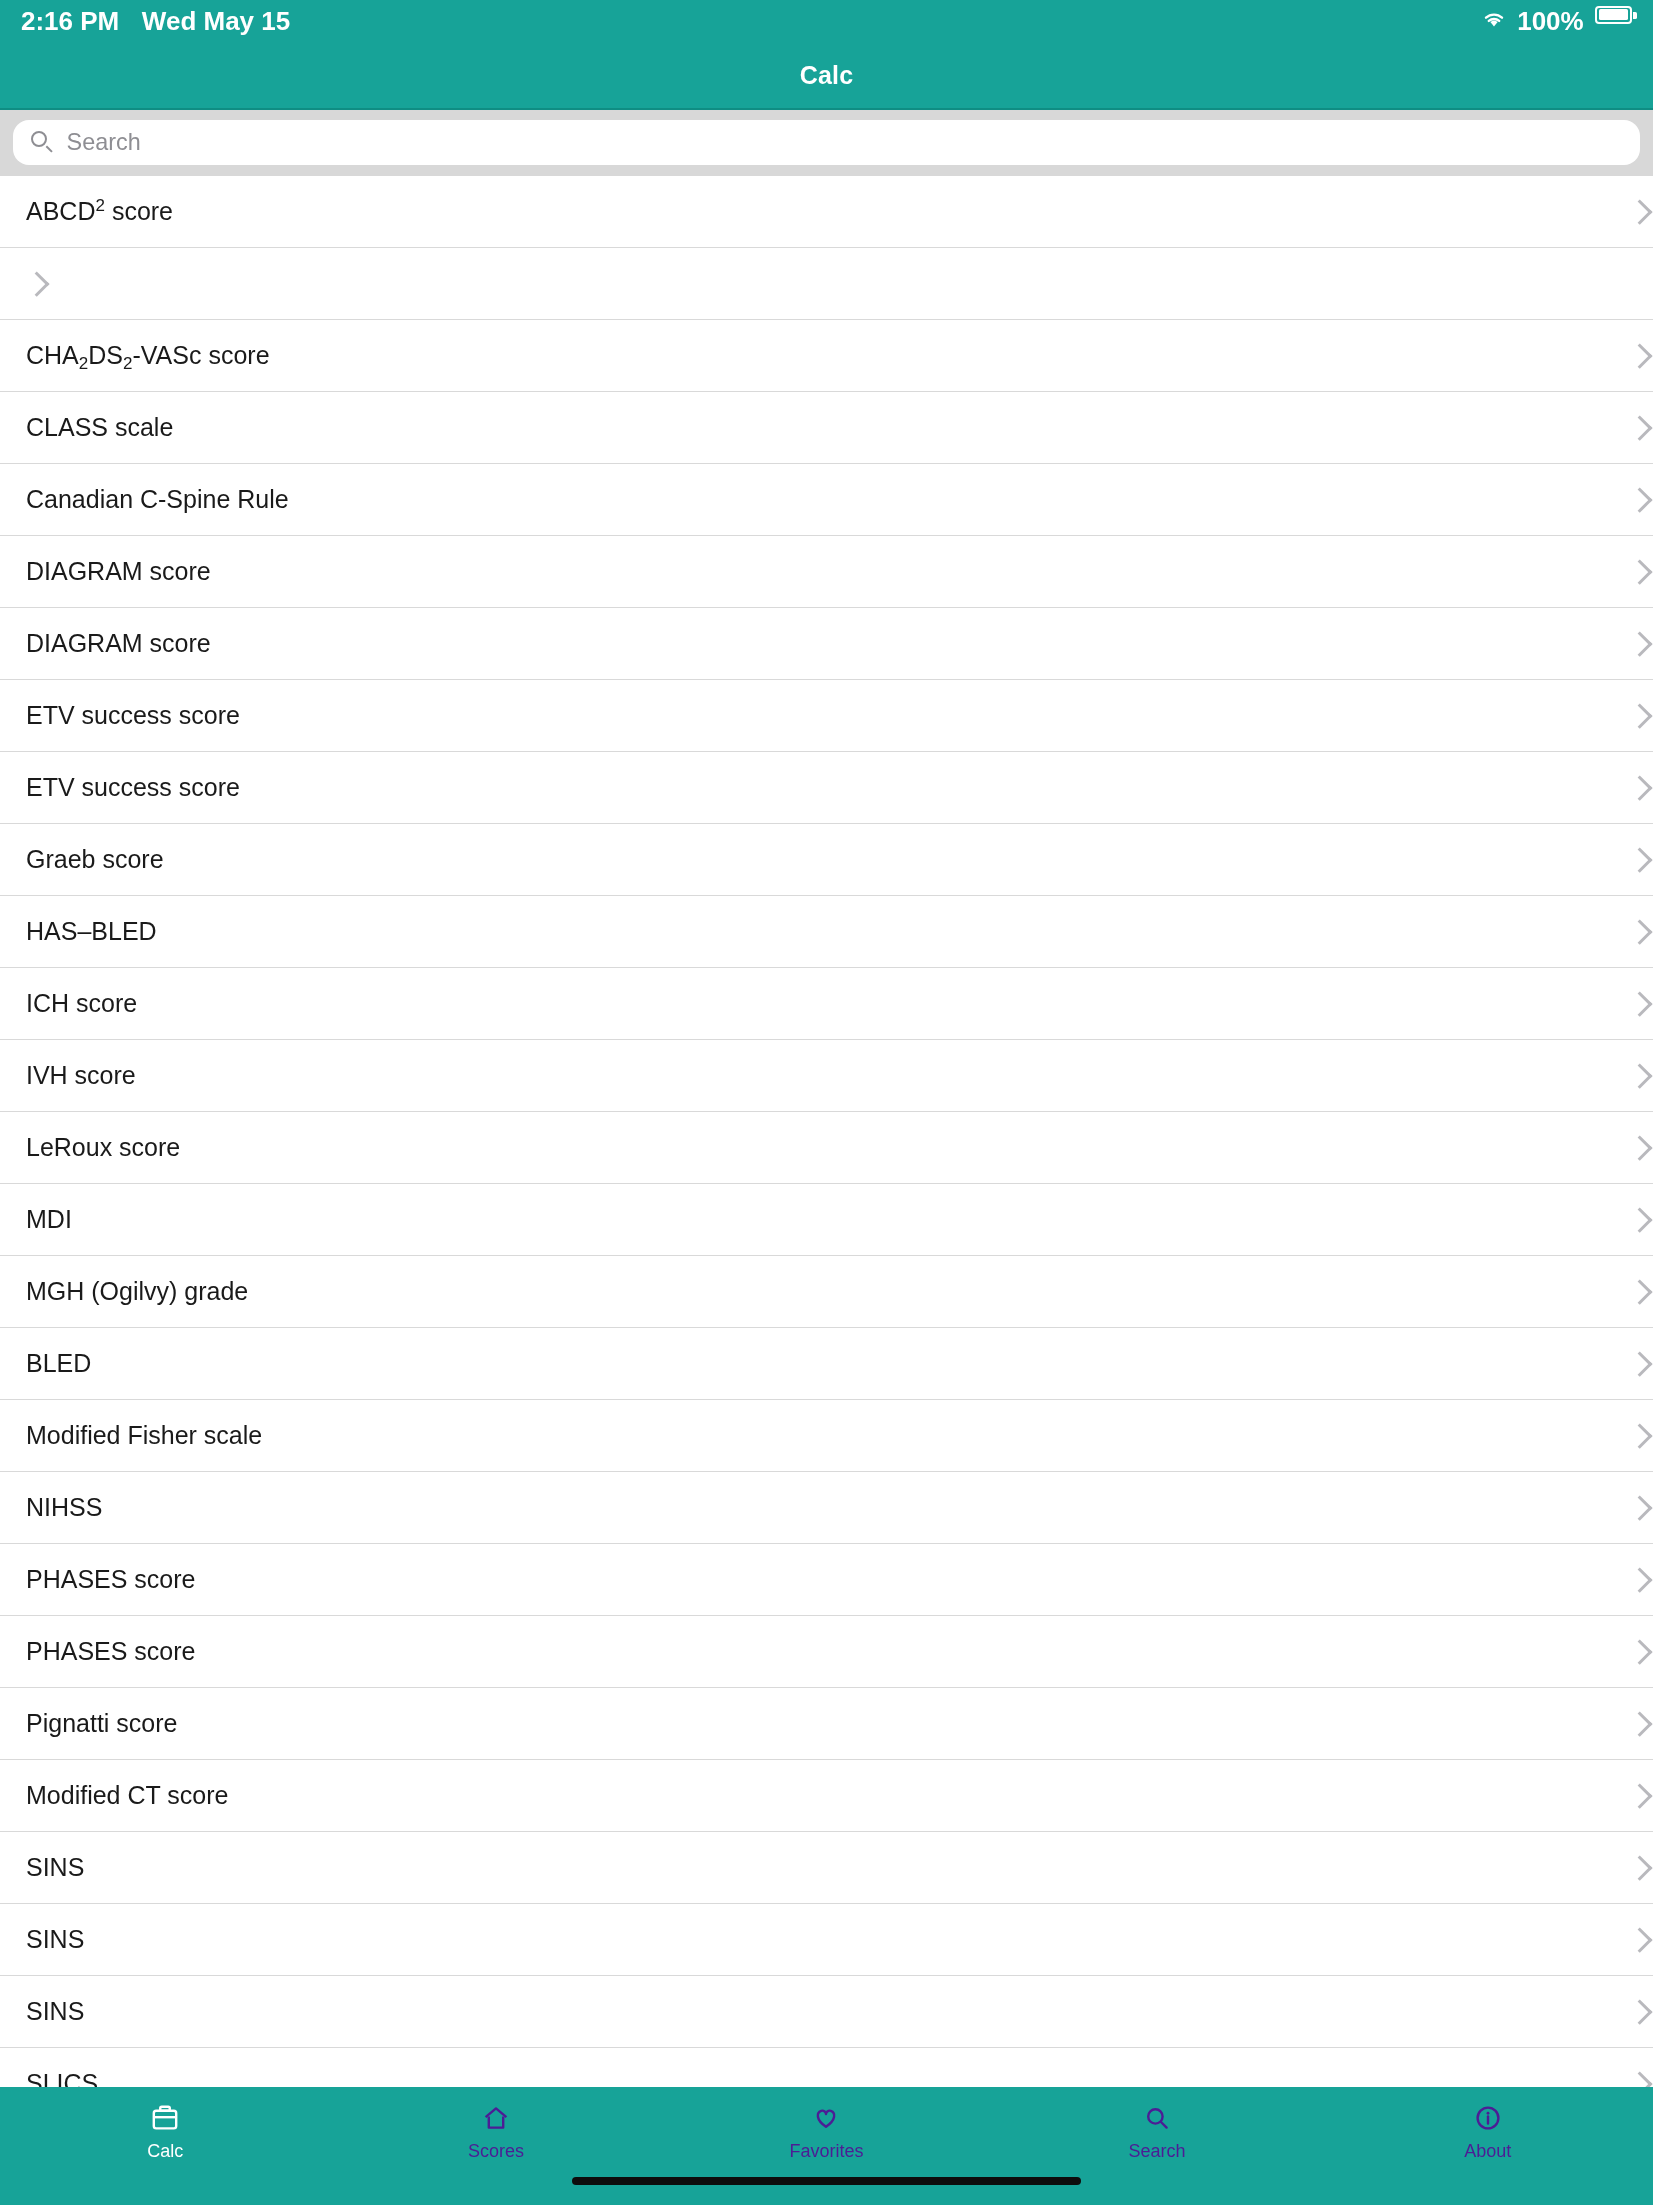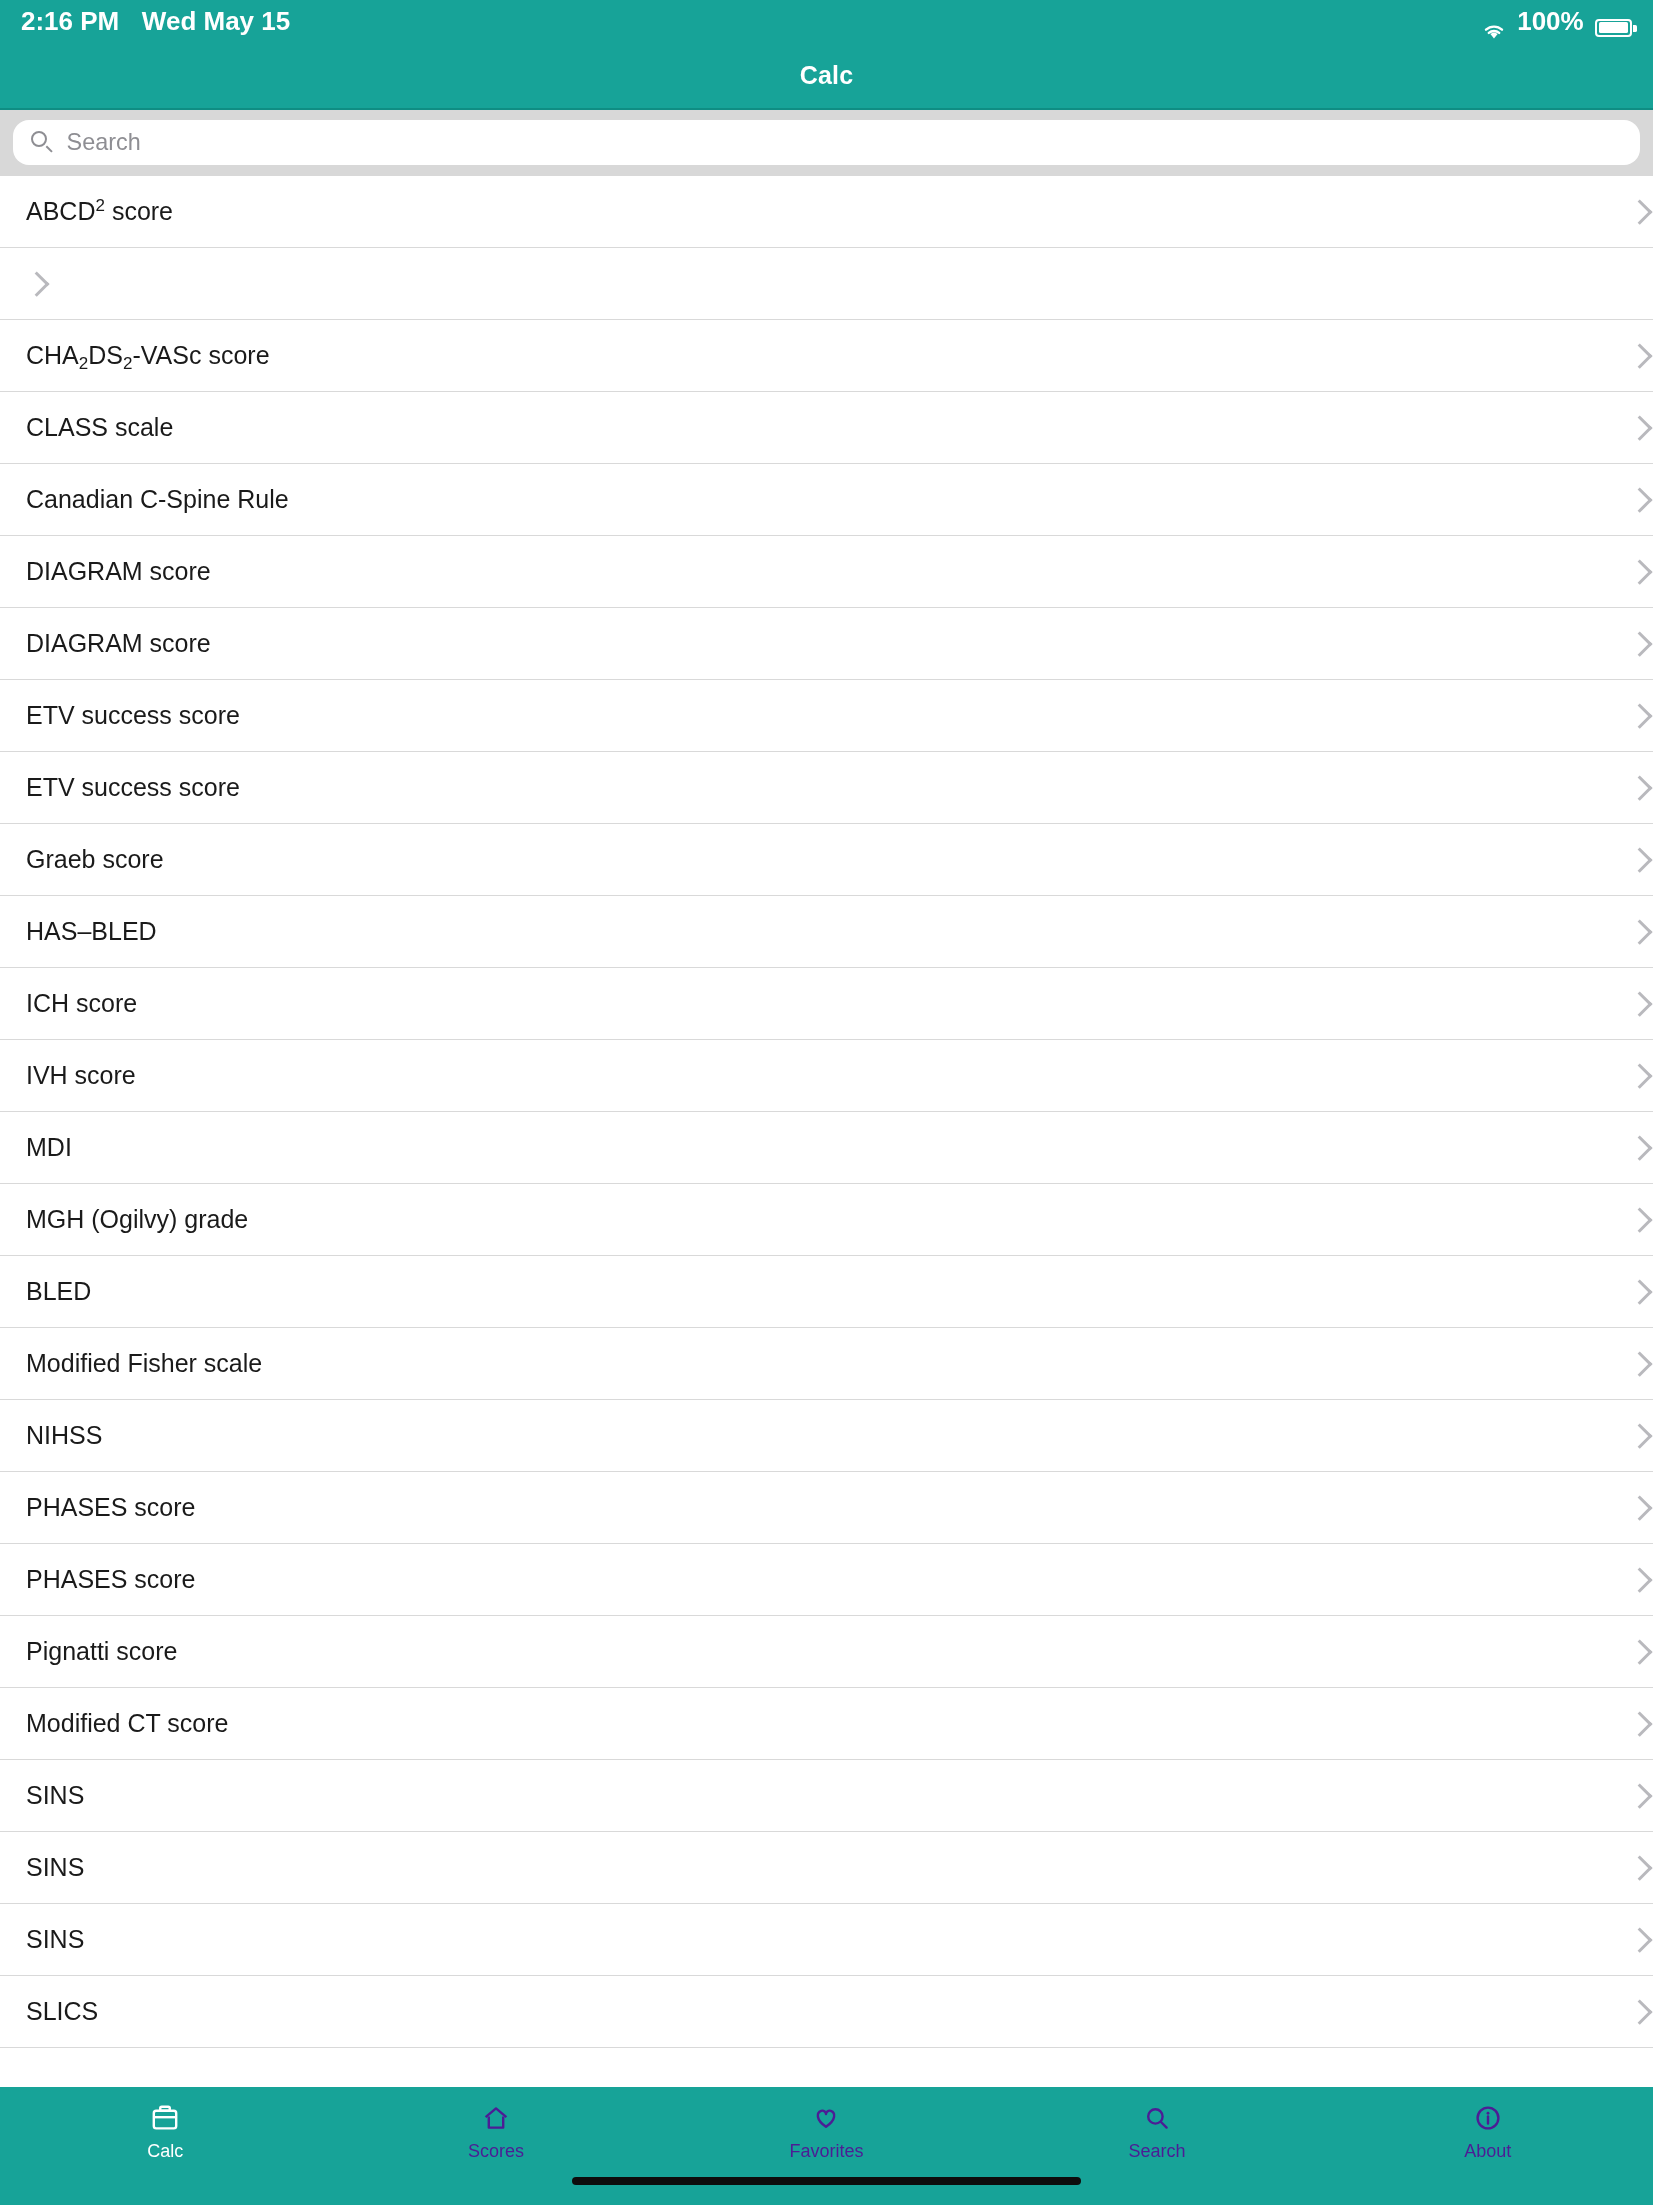--- a/index.html
+++ b/index.html
@@ -25,21 +25,21 @@
     background: #17a398;
     color: #ffffff;
     display: flex;
     align-items: center;
     padding: 0 21px;
     flex: 0 0 auto;
     font-size: 26px;
     font-weight: bold;
   }
   .statusbar .left { display: flex; align-items: center; gap: 22.6px; }
-  .statusbar .right { margin-left: auto; display: flex; align-items: flex-end; gap: 11.3px; }
+  .statusbar .right { margin-left: auto; display: flex; align-items: flex-start; gap: 11.3px; }
   .wifi-icon { display: inline-block; width: 24px; height: 19.4px; position: relative; }
   .battery {
     width: 37px; height: 18px;
     border: 2.4px solid #ffffff;
     border-radius: 4px;
     position: relative;
     display: inline-block;
   }
   .battery::after {
     content: "";
@@ -280,20 +280,24 @@
       </div>
       <div class="row">
         <div class="label">ICH score</div>
         <span class="chevron"></span>
       </div>
       <div class="row">
         <div class="label">IVH score</div>
         <span class="chevron"></span>
       </div>
       <div class="row">
+        <div class="label">LeRoux score</div>
+        <span class="chevron"></span>
+      </div>
+      <div class="row">
         <div class="label">MDI</div>
         <span class="chevron"></span>
       </div>
       <div class="row">
         <div class="label">MGH (Ogilvy) grade</div>
         <span class="chevron"></span>
       </div>
       <div class="row">
         <div class="label">BLED</div>
         <span class="chevron"></span>

